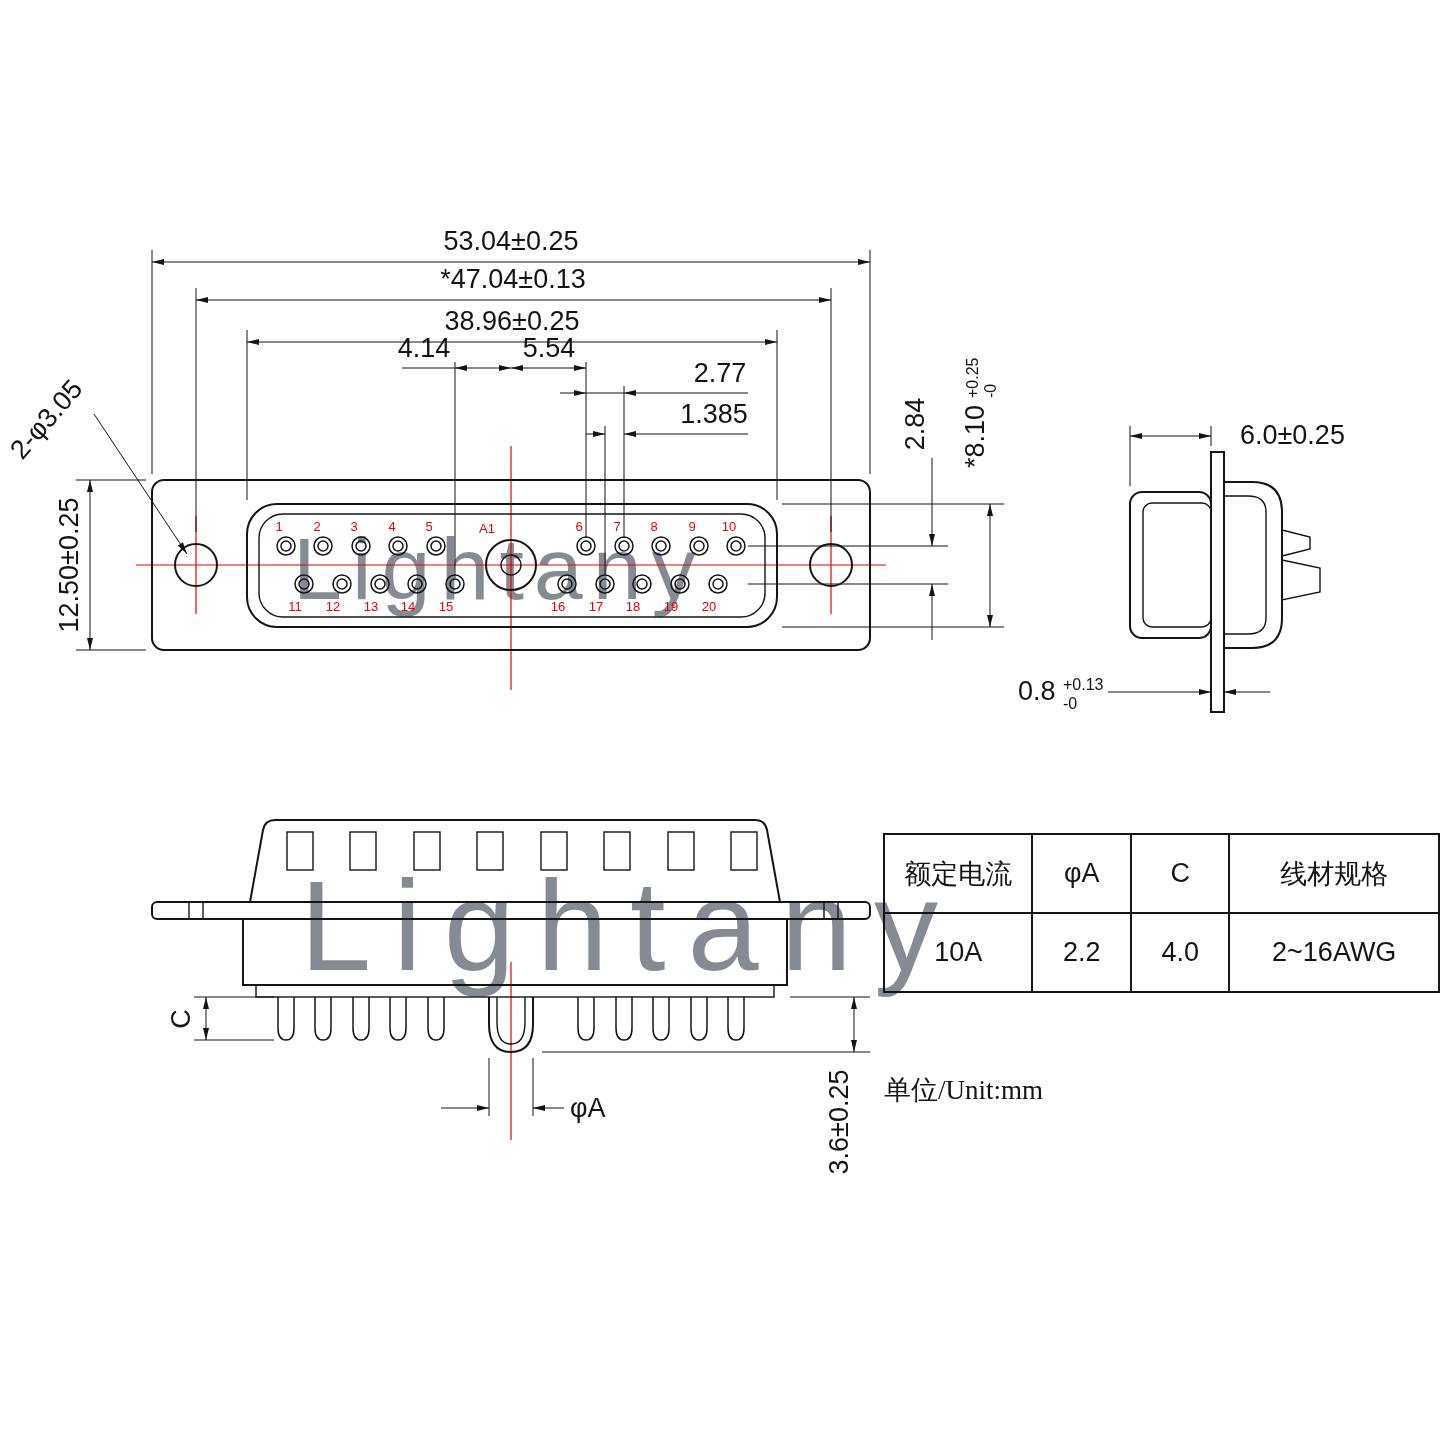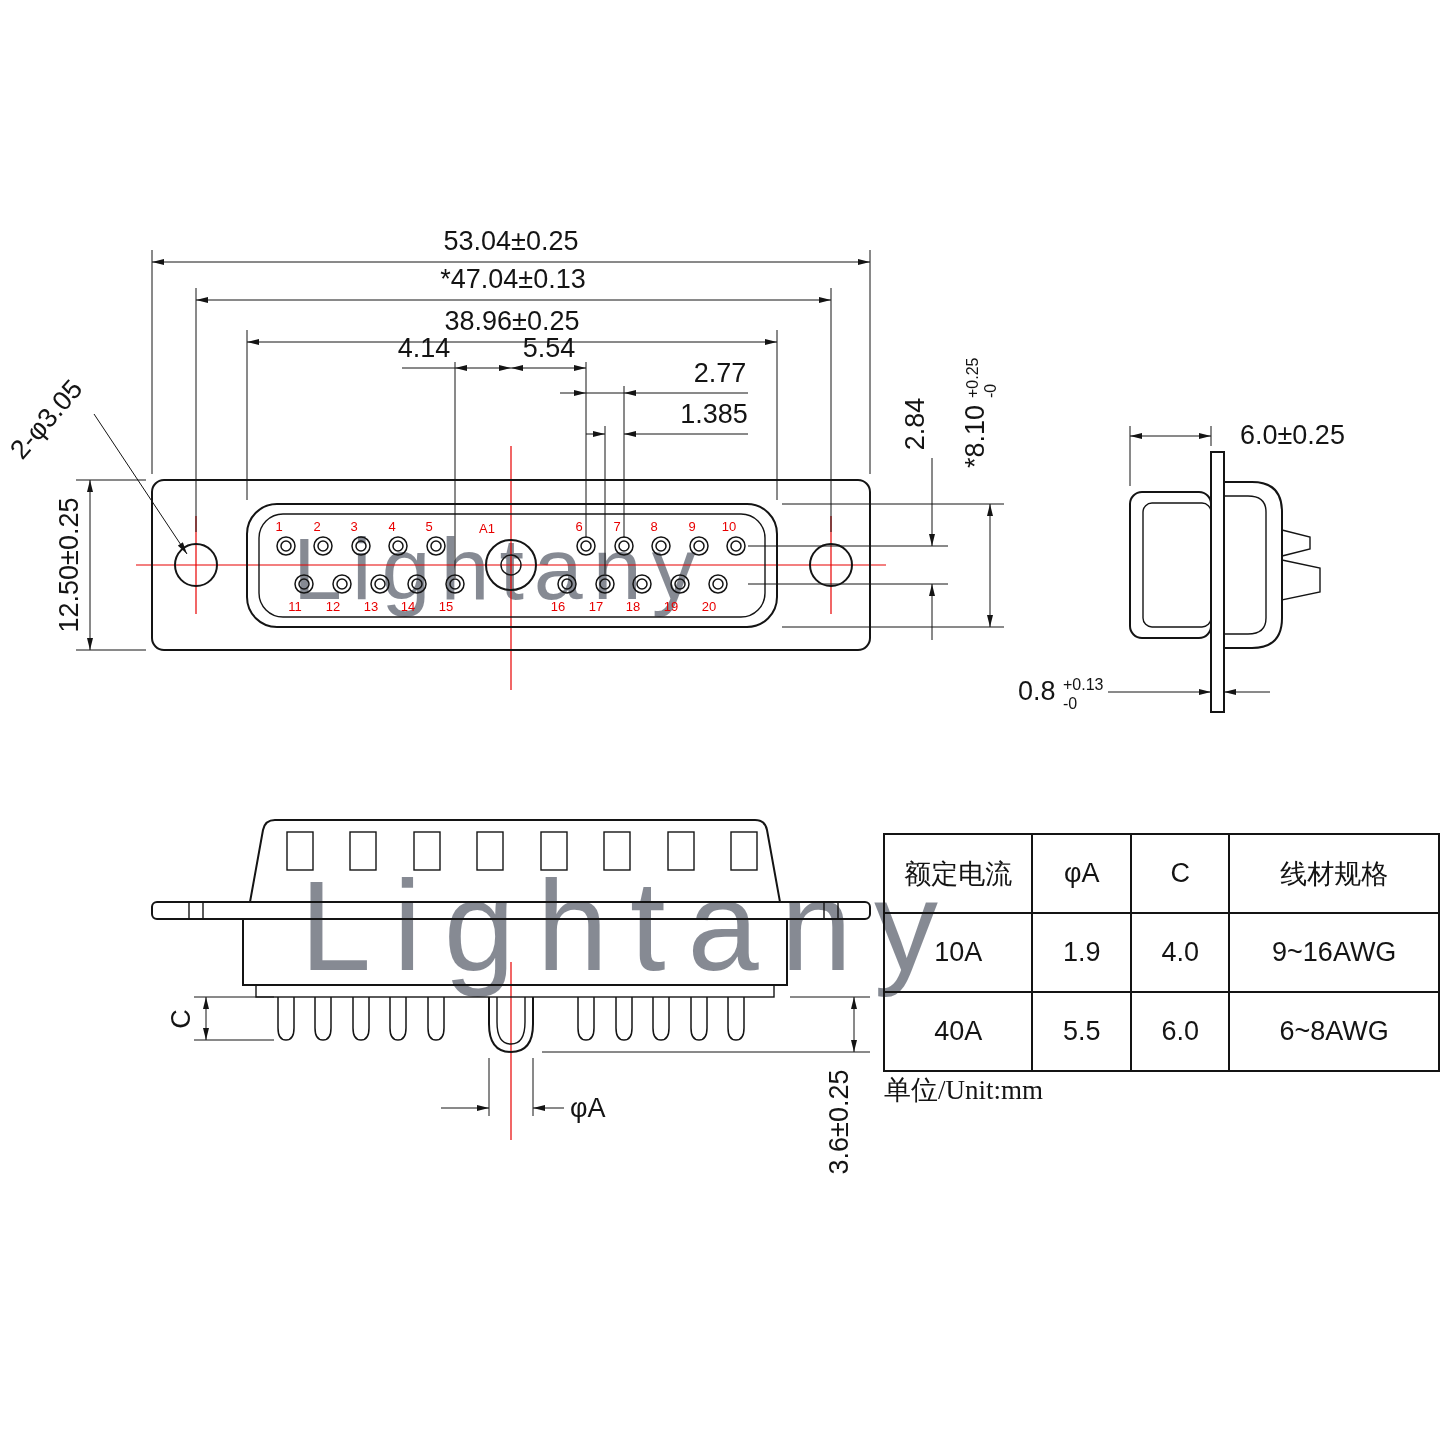--- a/index.html
+++ b/index.html
@@ -298,28 +298,22 @@
     <table class="spec">
       <tbody>
           <tr>
         <th class="c0">额定电流</th>
         <th class="c1">φA</th>
         <th class="c2">C</th>
         <th class="c3">线材规格</th>
       </tr>
       <tr>
         <td>10A</td>
-        <td>1.9</td>
+        <td>2.2</td>
         <td>4.0</td>
-        <td>9~16AWG</td>
-      </tr>
-      <tr>
-        <td>40A</td>
-        <td>5.5</td>
-        <td>6.0</td>
-        <td>6~8AWG</td>
+        <td>2~16AWG</td>
       </tr>
     </tbody>
       </table>
   </div>
   <div class="unit">单位/Unit:mm</div>
 
 </div>
 
 </body></html>

